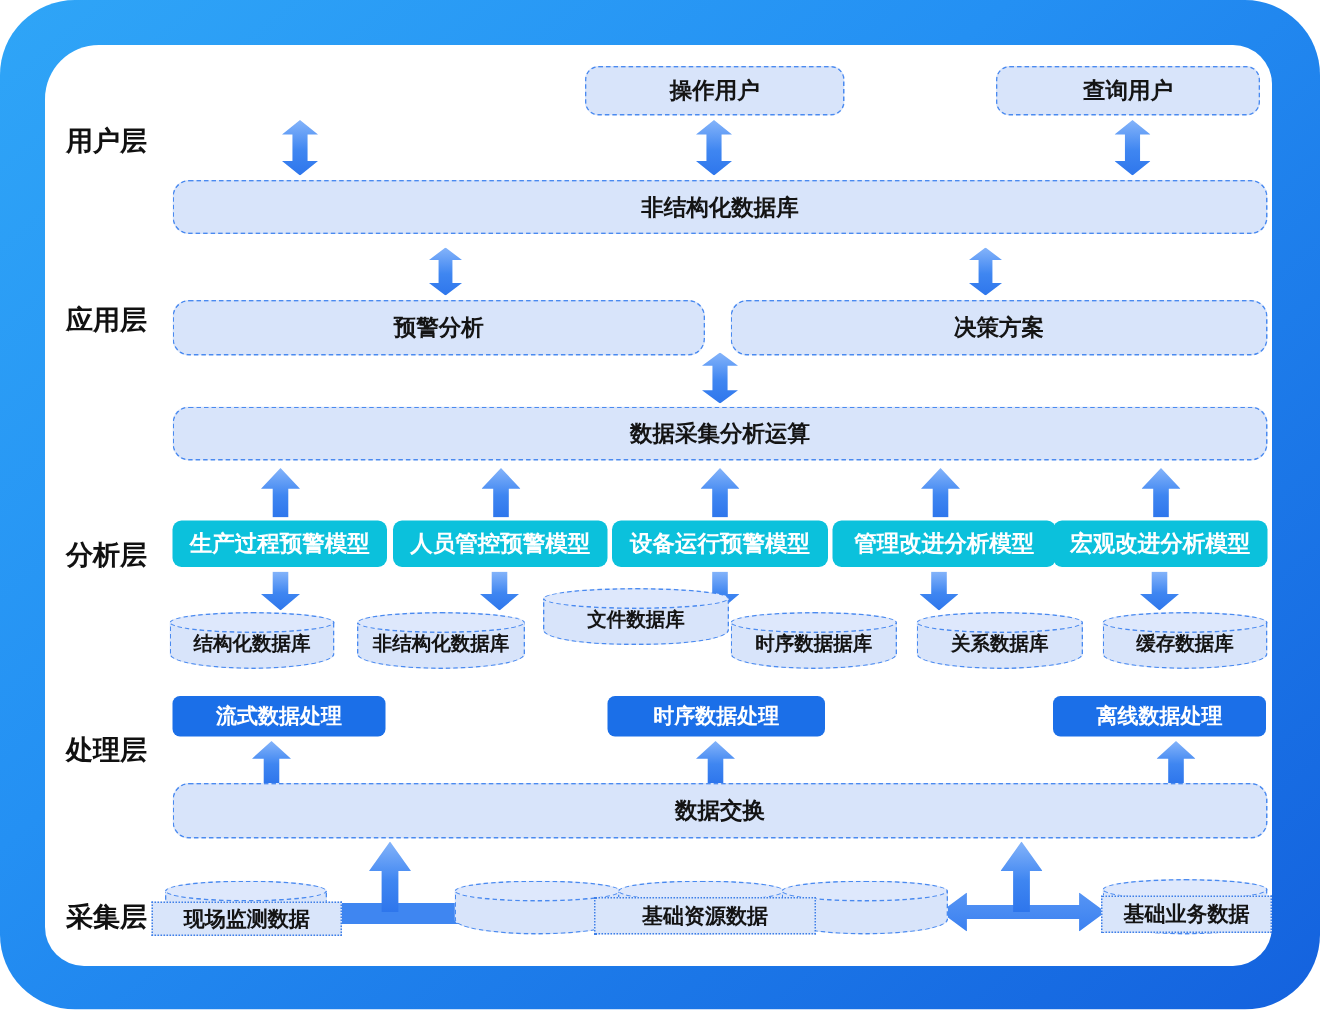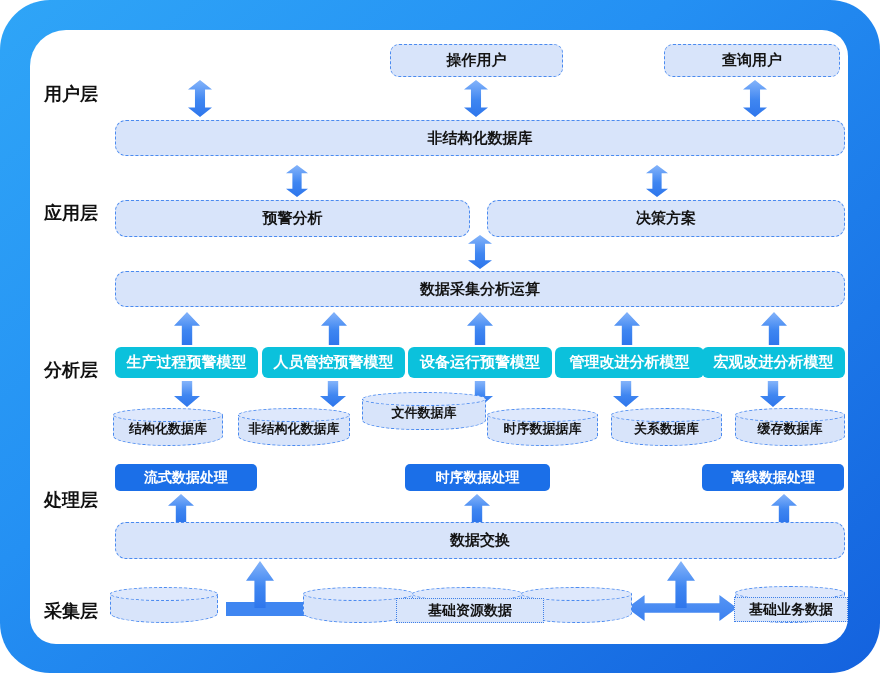--- a/index.html
+++ b/index.html
@@ -133,20 +133,21 @@
 
   <div class="bar" style="left:226px;top:602px;width:86px;height:14px"></div>
   <div class="aup" style="left:246px;top:561px;width:28px;height:47px"></div>
   <div class="ah2" style="left:627px;top:595px;width:110px;height:26px"></div>
   <div class="aup" style="left:667px;top:561px;width:28px;height:47px"></div>
 
   <div class="cyl" style="left:110px;top:587px;width:108px;height:36px">
     <div class="cyl-body"></div>
     <div class="cyl-top"></div>
   </div>
+  <div class="srclabel" style="left:101px;top:601px;width:127px;height:23px">现场监测数据</div>
 
   <div class="cyl" style="left:303px;top:587px;width:111px;height:36px">
     <div class="cyl-body"></div>
     <div class="cyl-top"></div>
   </div>
   <div class="cyl" style="left:412px;top:587px;width:111px;height:36px">
     <div class="cyl-body"></div>
     <div class="cyl-top"></div>
   </div>
   <div class="cyl" style="left:521px;top:587px;width:111px;height:36px">

